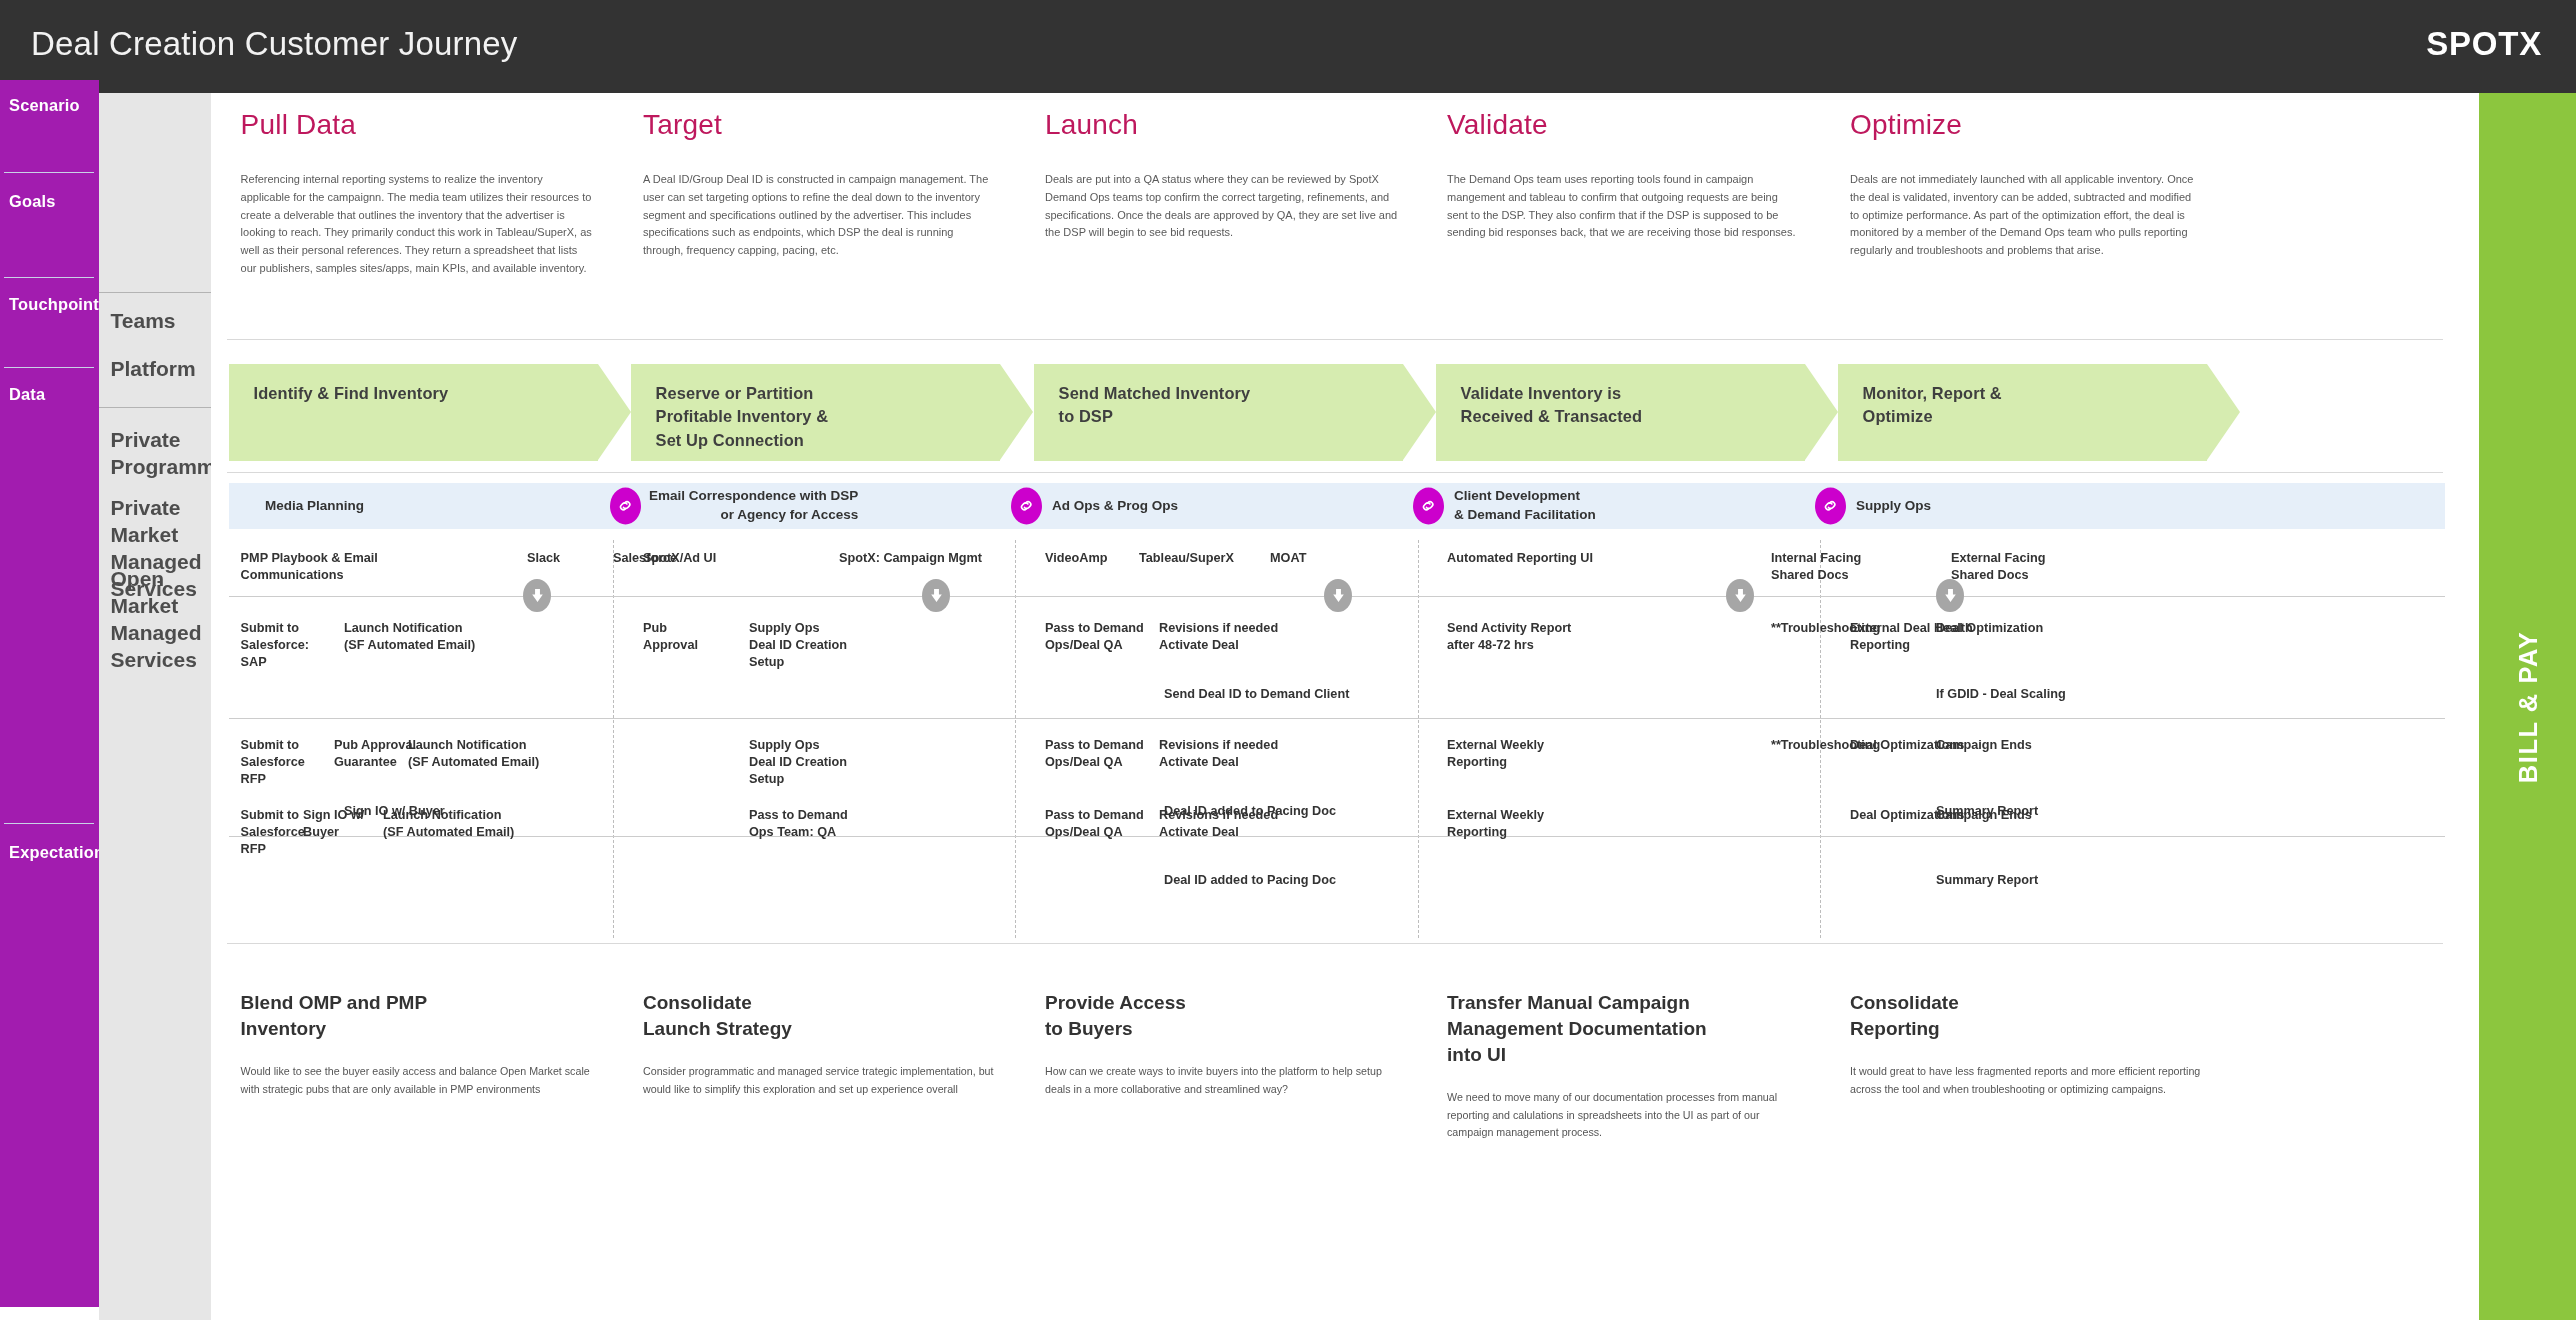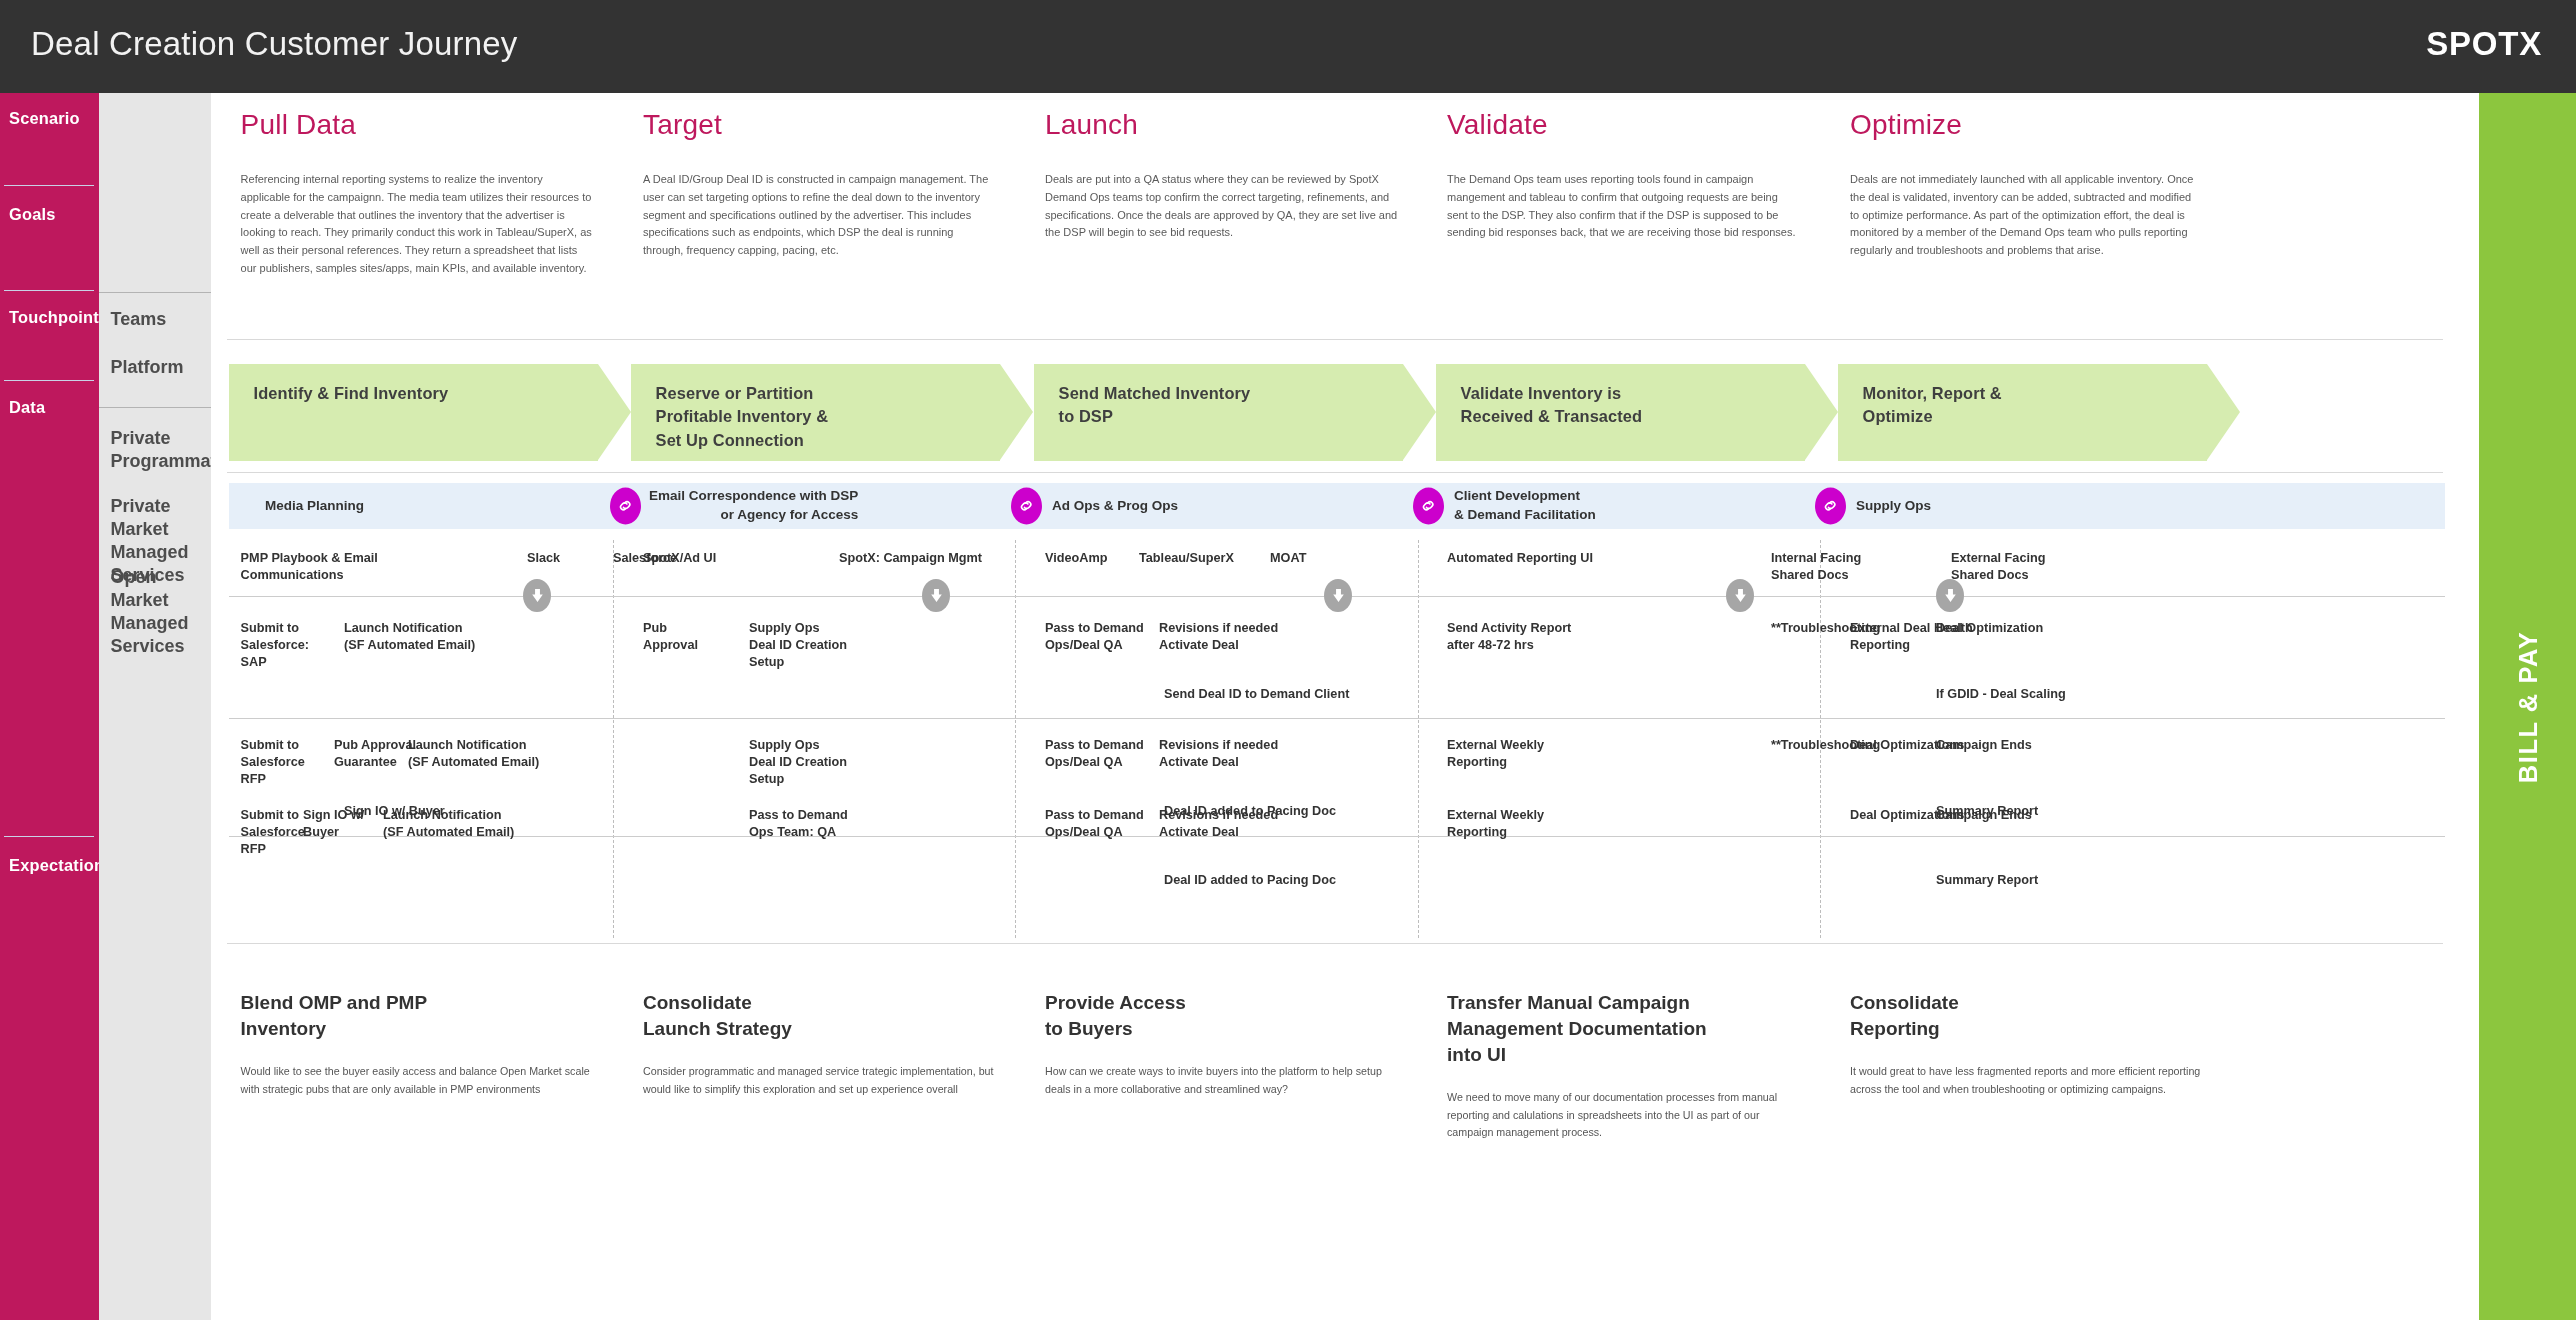--- a/index.html
+++ b/index.html
@@ -21,41 +21,41 @@
     font-size:33px; font-weight:300; color:#f2f2f2;
     letter-spacing:0.2px;
   }
   .brand {
     position:absolute; right:34px; top:24.6px;
     font-size:33px; font-weight:700; color:#ffffff; letter-spacing:0.8px;
   }
 
   
   .rail {
-    position:absolute; left:0; top:93px; width:99px; height:1227px;
-    background:#be185d;
+    position:absolute; left:0; top:80px; width:99px; height:1227px;
+    background:#a21caf;
     padding-left:44px;
   }
   .rail-item {
     position:absolute; left:0; width:99px;
     color:#ffffff; font-size:16.4px; font-weight:700;
     padding-left:9px; letter-spacing:0.2px;
   }
   .rail-divider {
     position:absolute; left:4.1px; width:90px; height:0.8px; background:#c9d1e6;
   }
 
   
   .rail2 {
     position:absolute; left:99px; top:93px; width:112px; height:1227px;
     background:#e6e6e6;
   }
   .rail2-item {
     position:absolute; left:0; width:112px;
-    color:#4d4d4d; font-size:18px; font-weight:700; line-height:1.28;
+    color:#4d4d4d; font-size:21px; font-weight:700; line-height:1.28;
     padding-left:11.5px; padding-right:15px;
   }
   .rail2-divider {
     position:absolute; left:0; width:112px; height:0.8px; background:#b3b3b3;
   }
 
   
   .greenrail {
     position:absolute; right:0; top:93px; width:97px; height:1227px;
     background:#8cc63e;

